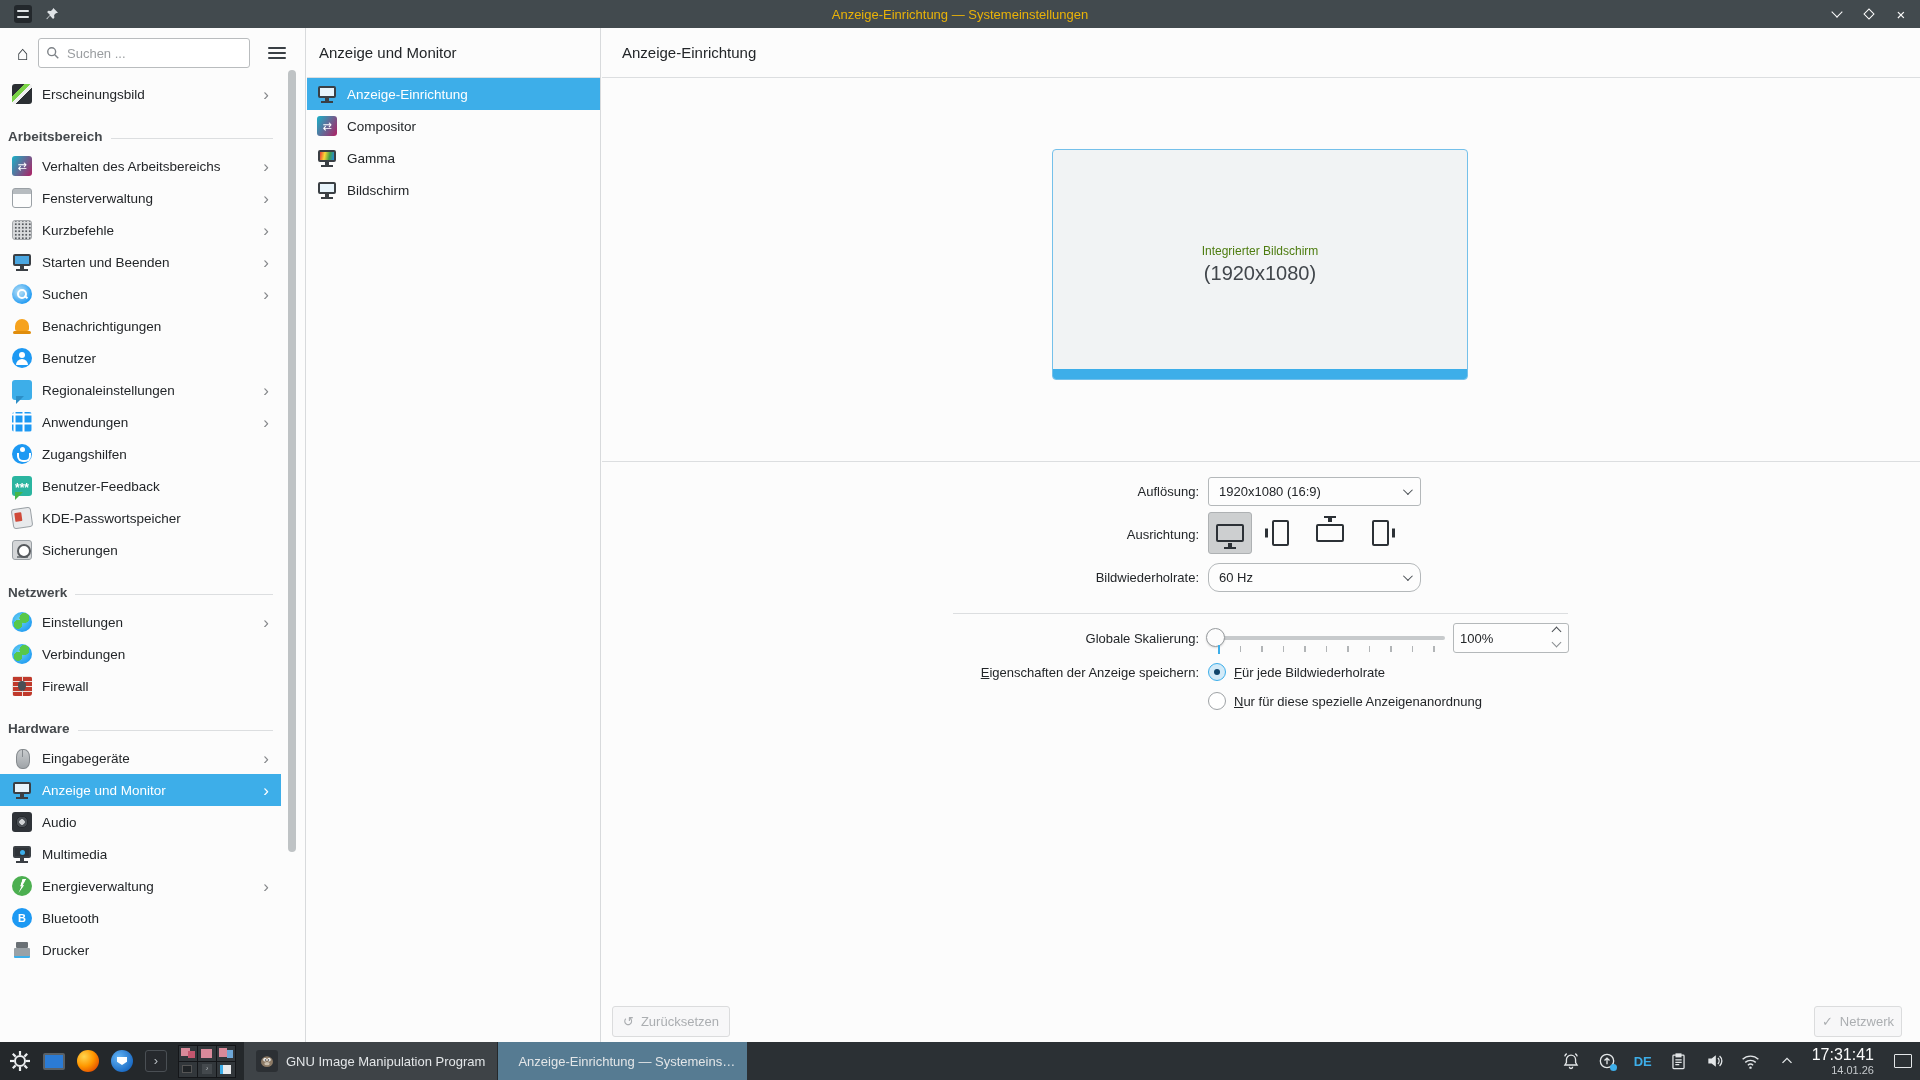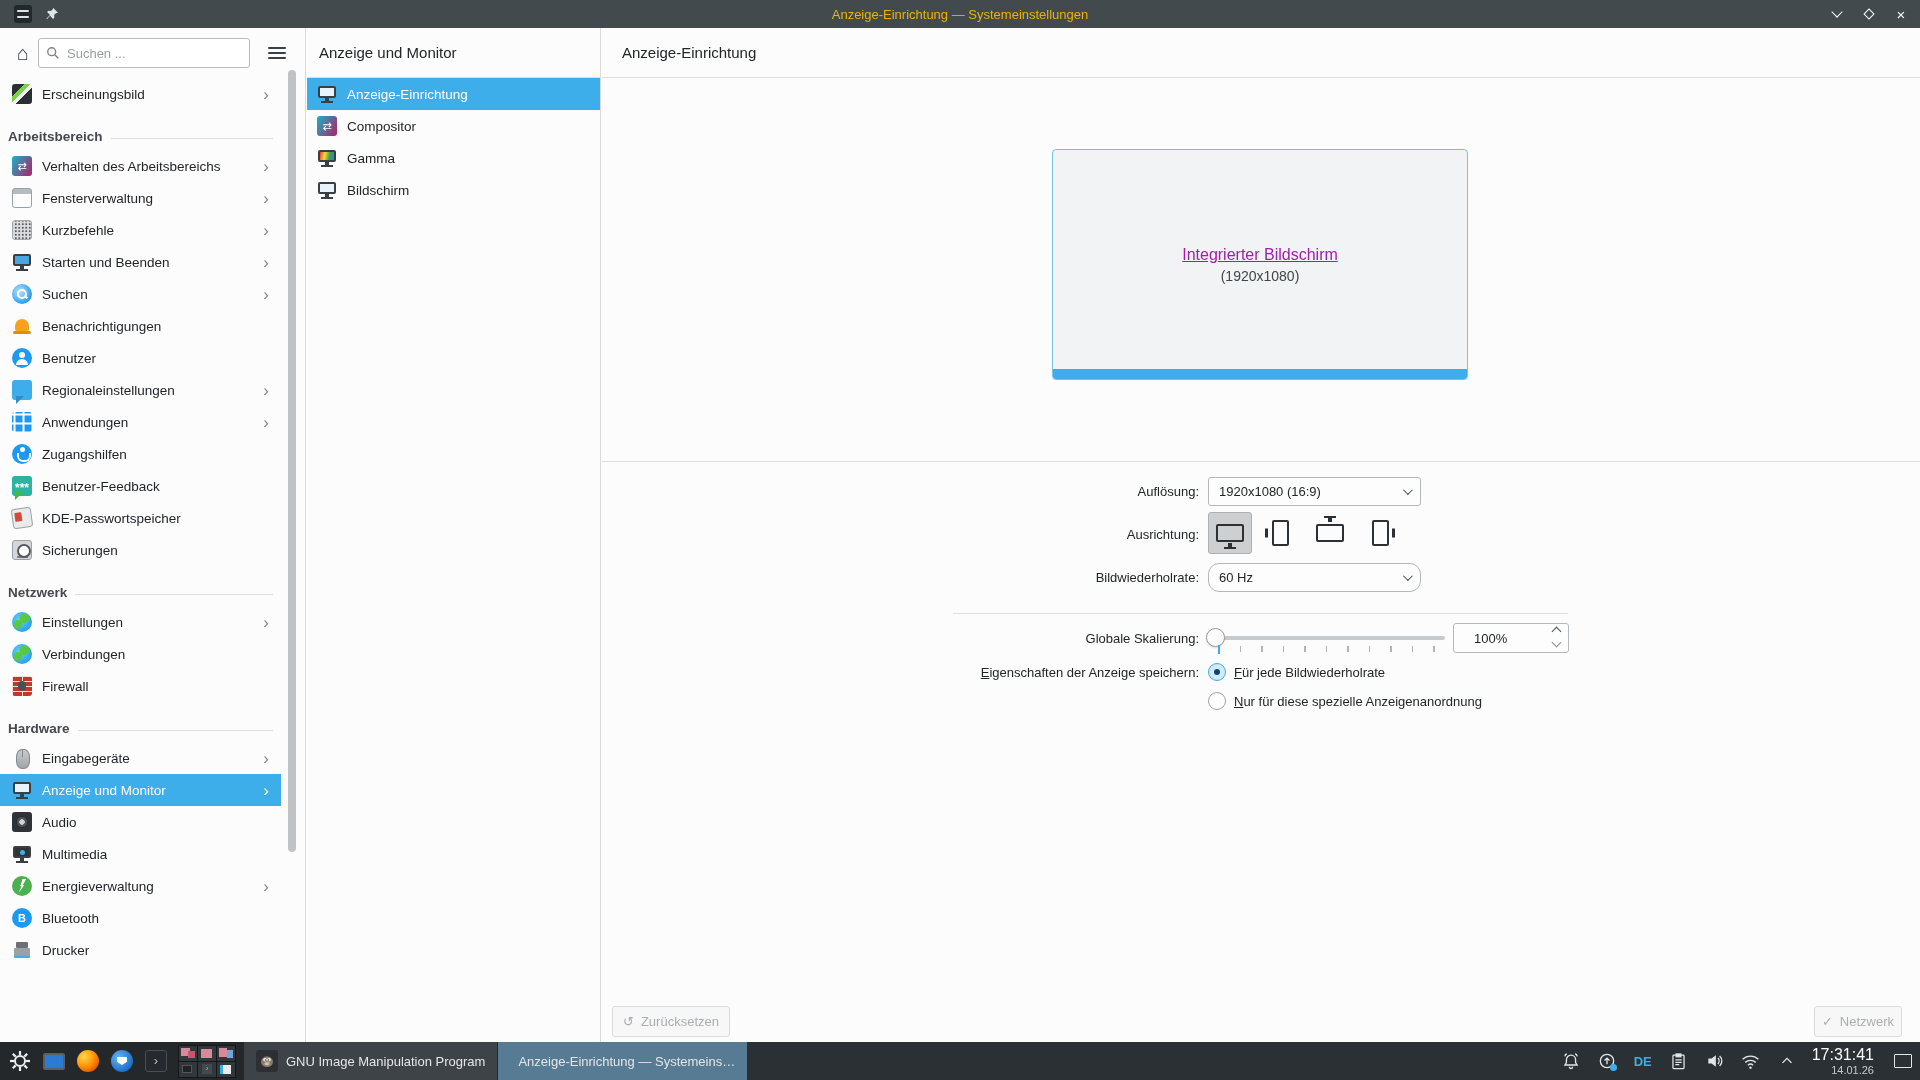--- a/index.html
+++ b/index.html
@@ -99,22 +99,22 @@
   
   #middle { position:absolute; left:307px; top:0; width:294px; height:100%; background:#fcfcfc; border-right:1px solid #d8dadc; }
   .pane-header { height:50px; display:flex; align-items:center; padding-left:12px; font-size:15px; color:#232629; border-bottom:1px solid #dcdee0; }
   #middle-list .mid-item { height:32px; display:flex; align-items:center; gap:10px; padding:0 10px; font-size:13.5px; color:#232629; }
   #middle-list .mid-item.selected { background:#3daee9; color:#fff; }
 
   
   #main { position:absolute; left:602px; top:0; width:1318px; height:100%; background:#fcfcfc; }
   #main .pane-header { padding-left:20px; }
   #monitor-box { position:absolute; left:450px; top:121px; width:416px; height:231px; background:#f1f3f4; border:1px solid #74c0ea; border-radius:4px; display:flex; flex-direction:column; align-items:center; justify-content:center; }
-  #monitor-box .mname { font-size:16px; color:#a21caf;text-decoration:underline; }
-  #monitor-box .mres { font-size:14px; color:#41464b; margin-top:4px; }
+  #monitor-box .mname { font-size:12px; color:#4d7c0f; }
+  #monitor-box .mres { font-size:20px; color:#41464b; margin-top:4px; }
   #monitor-bar { position:absolute; left:0; bottom:0; width:100%; height:10px; background:#3daee9; border-radius:0 0 3px 3px; }
   .hsep1 { position:absolute; left:0; top:433px; width:1318px; height:1px; background:#dcdee0; }
   .hsep2 { position:absolute; left:351px; top:585px; width:615px; height:1px; background:#dcdee0; }
 
   .flabel { position:absolute; width:360px; text-align:right; font-size:13px; color:#232629; }
   .mn { text-decoration:underline; }
   .combo { position:absolute; left:606px; width:213px; height:29px; border:1px solid #b4b8ba; border-radius:3px; background:#fdfdfd; display:flex; align-items:center; padding:0 10px; font-size:13px; color:#232629; }
   .combo .cchev { margin-left:auto; width:7px; height:7px; border-right:1.5px solid #4a4f54; border-bottom:1.5px solid #4a4f54; transform:rotate(45deg) translateY(-2px); }
 
   #orient-group { position:absolute; left:606px; top:484px; display:flex; gap:6px; }
@@ -127,21 +127,21 @@
   .nub-left { position:absolute; left:7px; top:50%; transform:translateY(-50%); width:3px; height:9px; background:#2c3136; }
   .nub-right { position:absolute; right:7px; top:50%; transform:translateY(-50%); width:3px; height:9px; background:#2c3136; }
   .oflip .stand { position:absolute; top:6px; left:50%; transform:translateX(-50%); width:4px; height:4px; background:#2c3136; }
   .oflip .base { position:absolute; top:4px; left:50%; transform:translateX(-50%); width:12px; height:2.4px; background:#2c3136; }
 
   #scale-slider { position:absolute; left:606px; top:596px; width:237px; height:32px; }
   .groove { position:absolute; left:0; top:12px; width:237px; height:4px; background:#c7cacc; border-radius:2px; }
   .handle { position:absolute; left:-2px; top:4px; width:19px; height:19px; background:#fcfcfc; border:1px solid #979b9e; border-radius:50%; box-shadow:0 1px 2px rgba(0,0,0,.15); }
   .tick { position:absolute; top:22px; width:1.5px; height:6px; background:#b2b5b7; }
   .tick.blue { background:#3daee9; top:21px; height:9px; }
-  #scale-spin { position:absolute; left:851px; top:595px; width:116px; height:30px; border:1px solid #b4b8ba; border-radius:3px; background:#fdfdfd; display:flex; align-items:center; padding:0 20px; font-size:13px; color:#232629; }
+  #scale-spin { position:absolute; left:851px; top:595px; width:116px; height:30px; border:1px solid #b4b8ba; border-radius:3px; background:#fdfdfd; display:flex; align-items:center; padding:0 6px; font-size:13px; color:#232629; }
   .spin-arrows { position:absolute; right:8px; top:4px; display:flex; flex-direction:column; gap:4px; }
   .sa-up { width:7px; height:7px; border-left:1.5px solid #4a4f54; border-top:1.5px solid #4a4f54; transform:rotate(45deg); }
   .sa-dn { width:7px; height:7px; border-right:1.5px solid #8a8e91; border-bottom:1.5px solid #8a8e91; transform:rotate(45deg); }
 
   .radio-row { position:absolute; left:606px; height:20px; display:flex; align-items:center; gap:8px; font-size:13px; color:#232629; }
   .radio { width:18px; height:18px; border-radius:50%; background:#fff; border:1px solid #9ea2a5; position:relative; flex:none; }
   .radio.checked { border:1.5px solid #3daee9; background:#d2eaf8; }
   .radio.checked::after { content:""; position:absolute; left:5px; top:5px; width:6px; height:6px; border-radius:50%; background:#10456b; }
 
   #footer-btns { position:absolute; left:0; top:978px; width:1318px; height:31px; }

